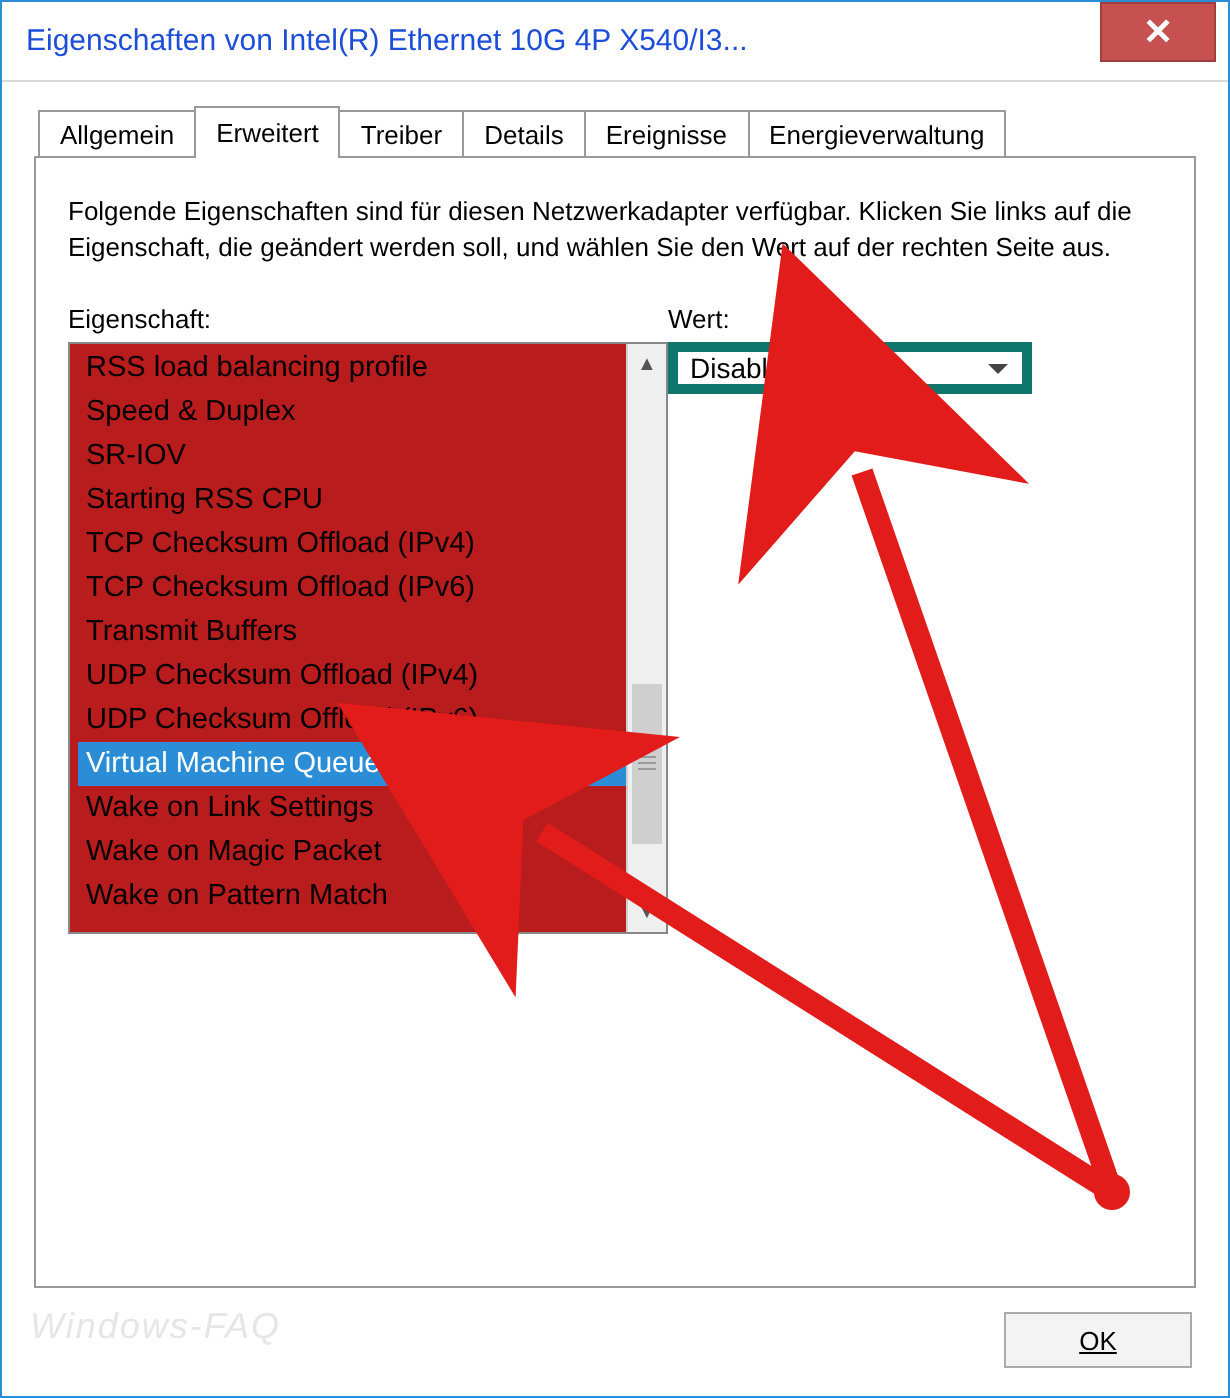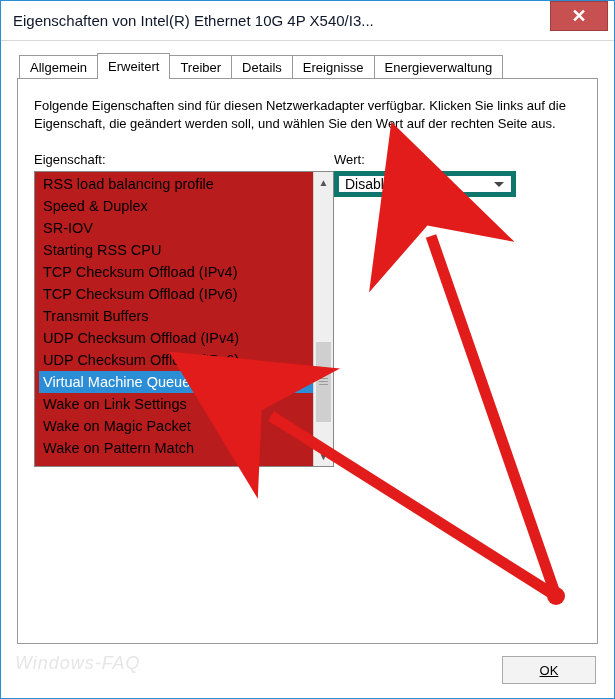--- a/index.html
+++ b/index.html
@@ -25,21 +25,21 @@
     height: 40px;
     background: #fff;
     border-bottom: 1px solid #d9d9d9;
     display: flex;
     align-items: center;
     padding-left: 12px;
   }
   .titlebar-title {
     flex: 1;
     font-size: 15px;
-    color: #0f172a;
+    color: #1d4ed8;
     white-space: nowrap;
     overflow: hidden;
     text-overflow: ellipsis;
   }
   .close-btn {
     width: 58px;
     height: 30px;
     background: #c75050;
     color: #fff;
     display: flex;

